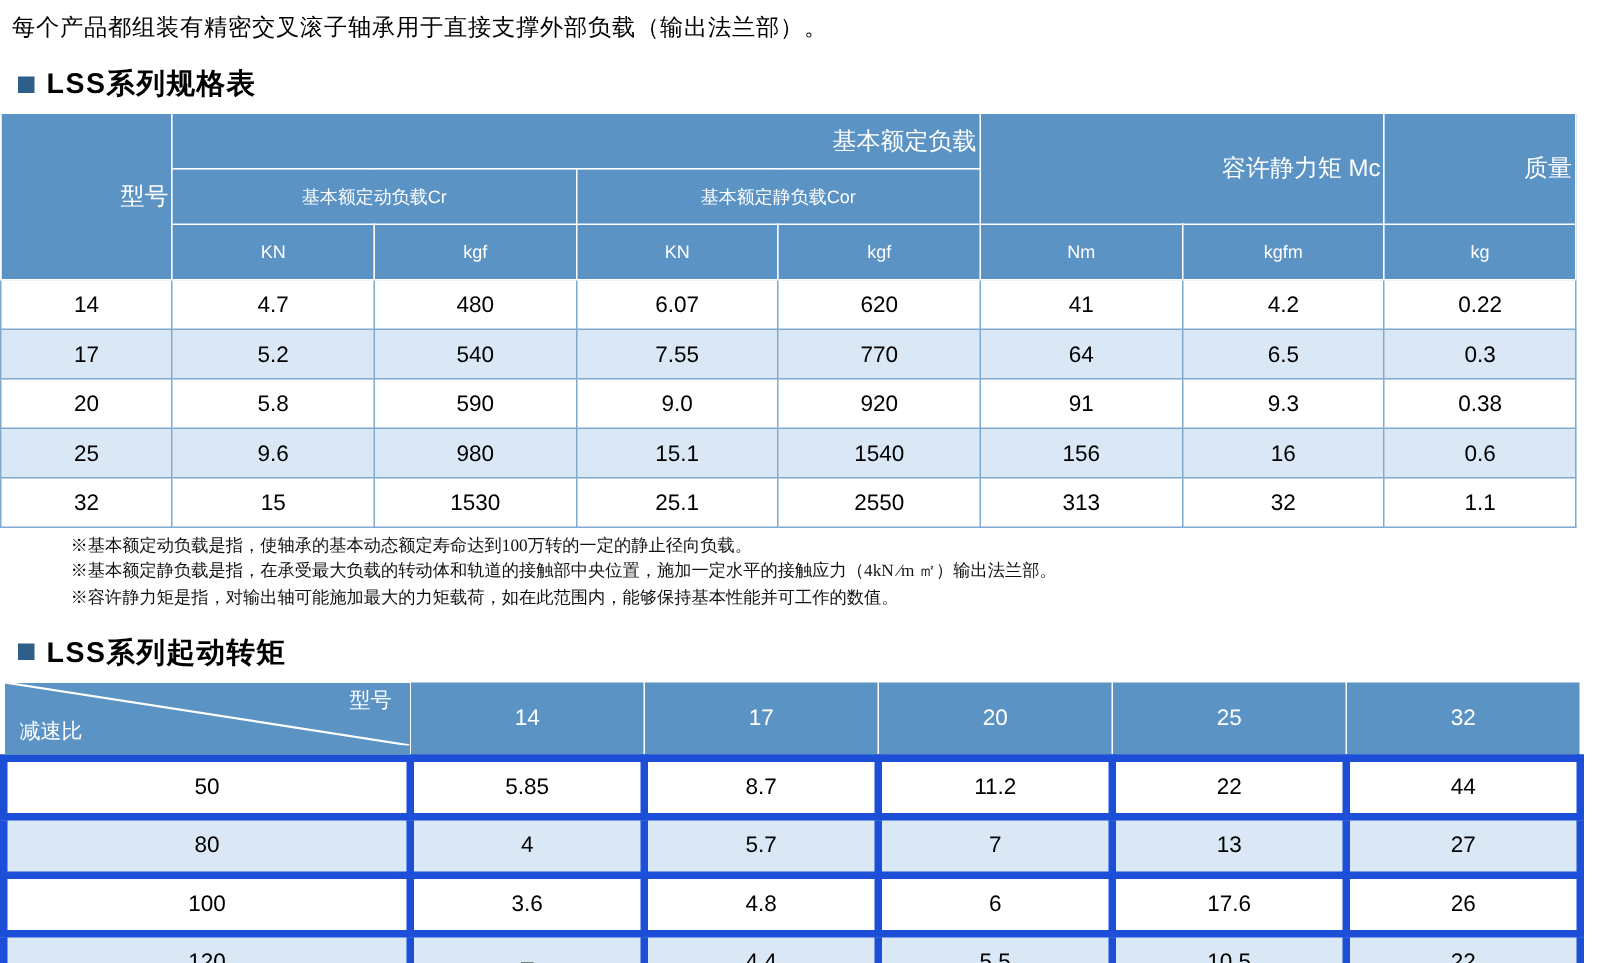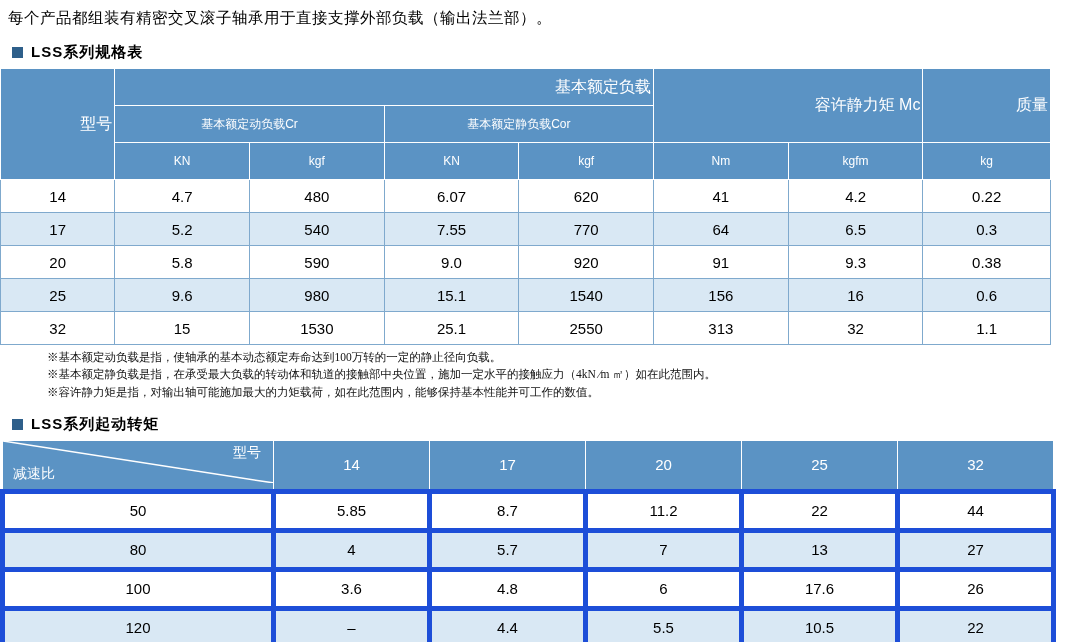--- a/index.html
+++ b/index.html
@@ -24,21 +24,21 @@
     font-family: "Liberation Serif", serif;
     font-size: 15.5px;
     padding: 8px 0 0 8px;
     letter-spacing: 0.5px;
     color: #000;
   }
   .section-head {
     display: flex;
     align-items: center;
     font-family: "Liberation Sans", sans-serif;
-    font-size: 15px;
+    font-size: 19px;
     font-weight: bold;
     padding: 14px 0 6px 12px;
     letter-spacing: 1px;
     text-align: center;
   }
   .section-head .marker {
     width: 11px;
     height: 11px;
     background: #2e5f8a;
     display: inline-block;
@@ -225,21 +225,21 @@
         <td>2550</td>
         <td>313</td>
         <td>32</td>
         <td>1.1</td>
       </tr>
     </tbody>
   </table>
 
   <div class="notes">
     <div>※基本额定动负载是指，使轴承的基本动态额定寿命达到100万转的一定的静止径向负载。</div>
-    <div>※基本额定静负载是指，在承受最大负载的转动体和轨道的接触部中央位置，施加一定水平的接触应力（4kN ⁄m ㎡）如在此范围内。</div>
+    <div>※基本额定静负载是指，在承受最大负载的转动体和轨道的接触部中央位置，施加一定水平的接触应力（4kN ⁄m ㎡）输出法兰部。</div>
     <div>※容许静力矩是指，对输出轴可能施加最大的力矩载荷，如在此范围内，能够保持基本性能并可工作的数值。</div>
   </div>
 
   <div class="section-head">
     <span class="marker"></span>
     <span>LSS系列起动转矩</span>
   </div>
 
   <table class="torque">
     <colgroup>

